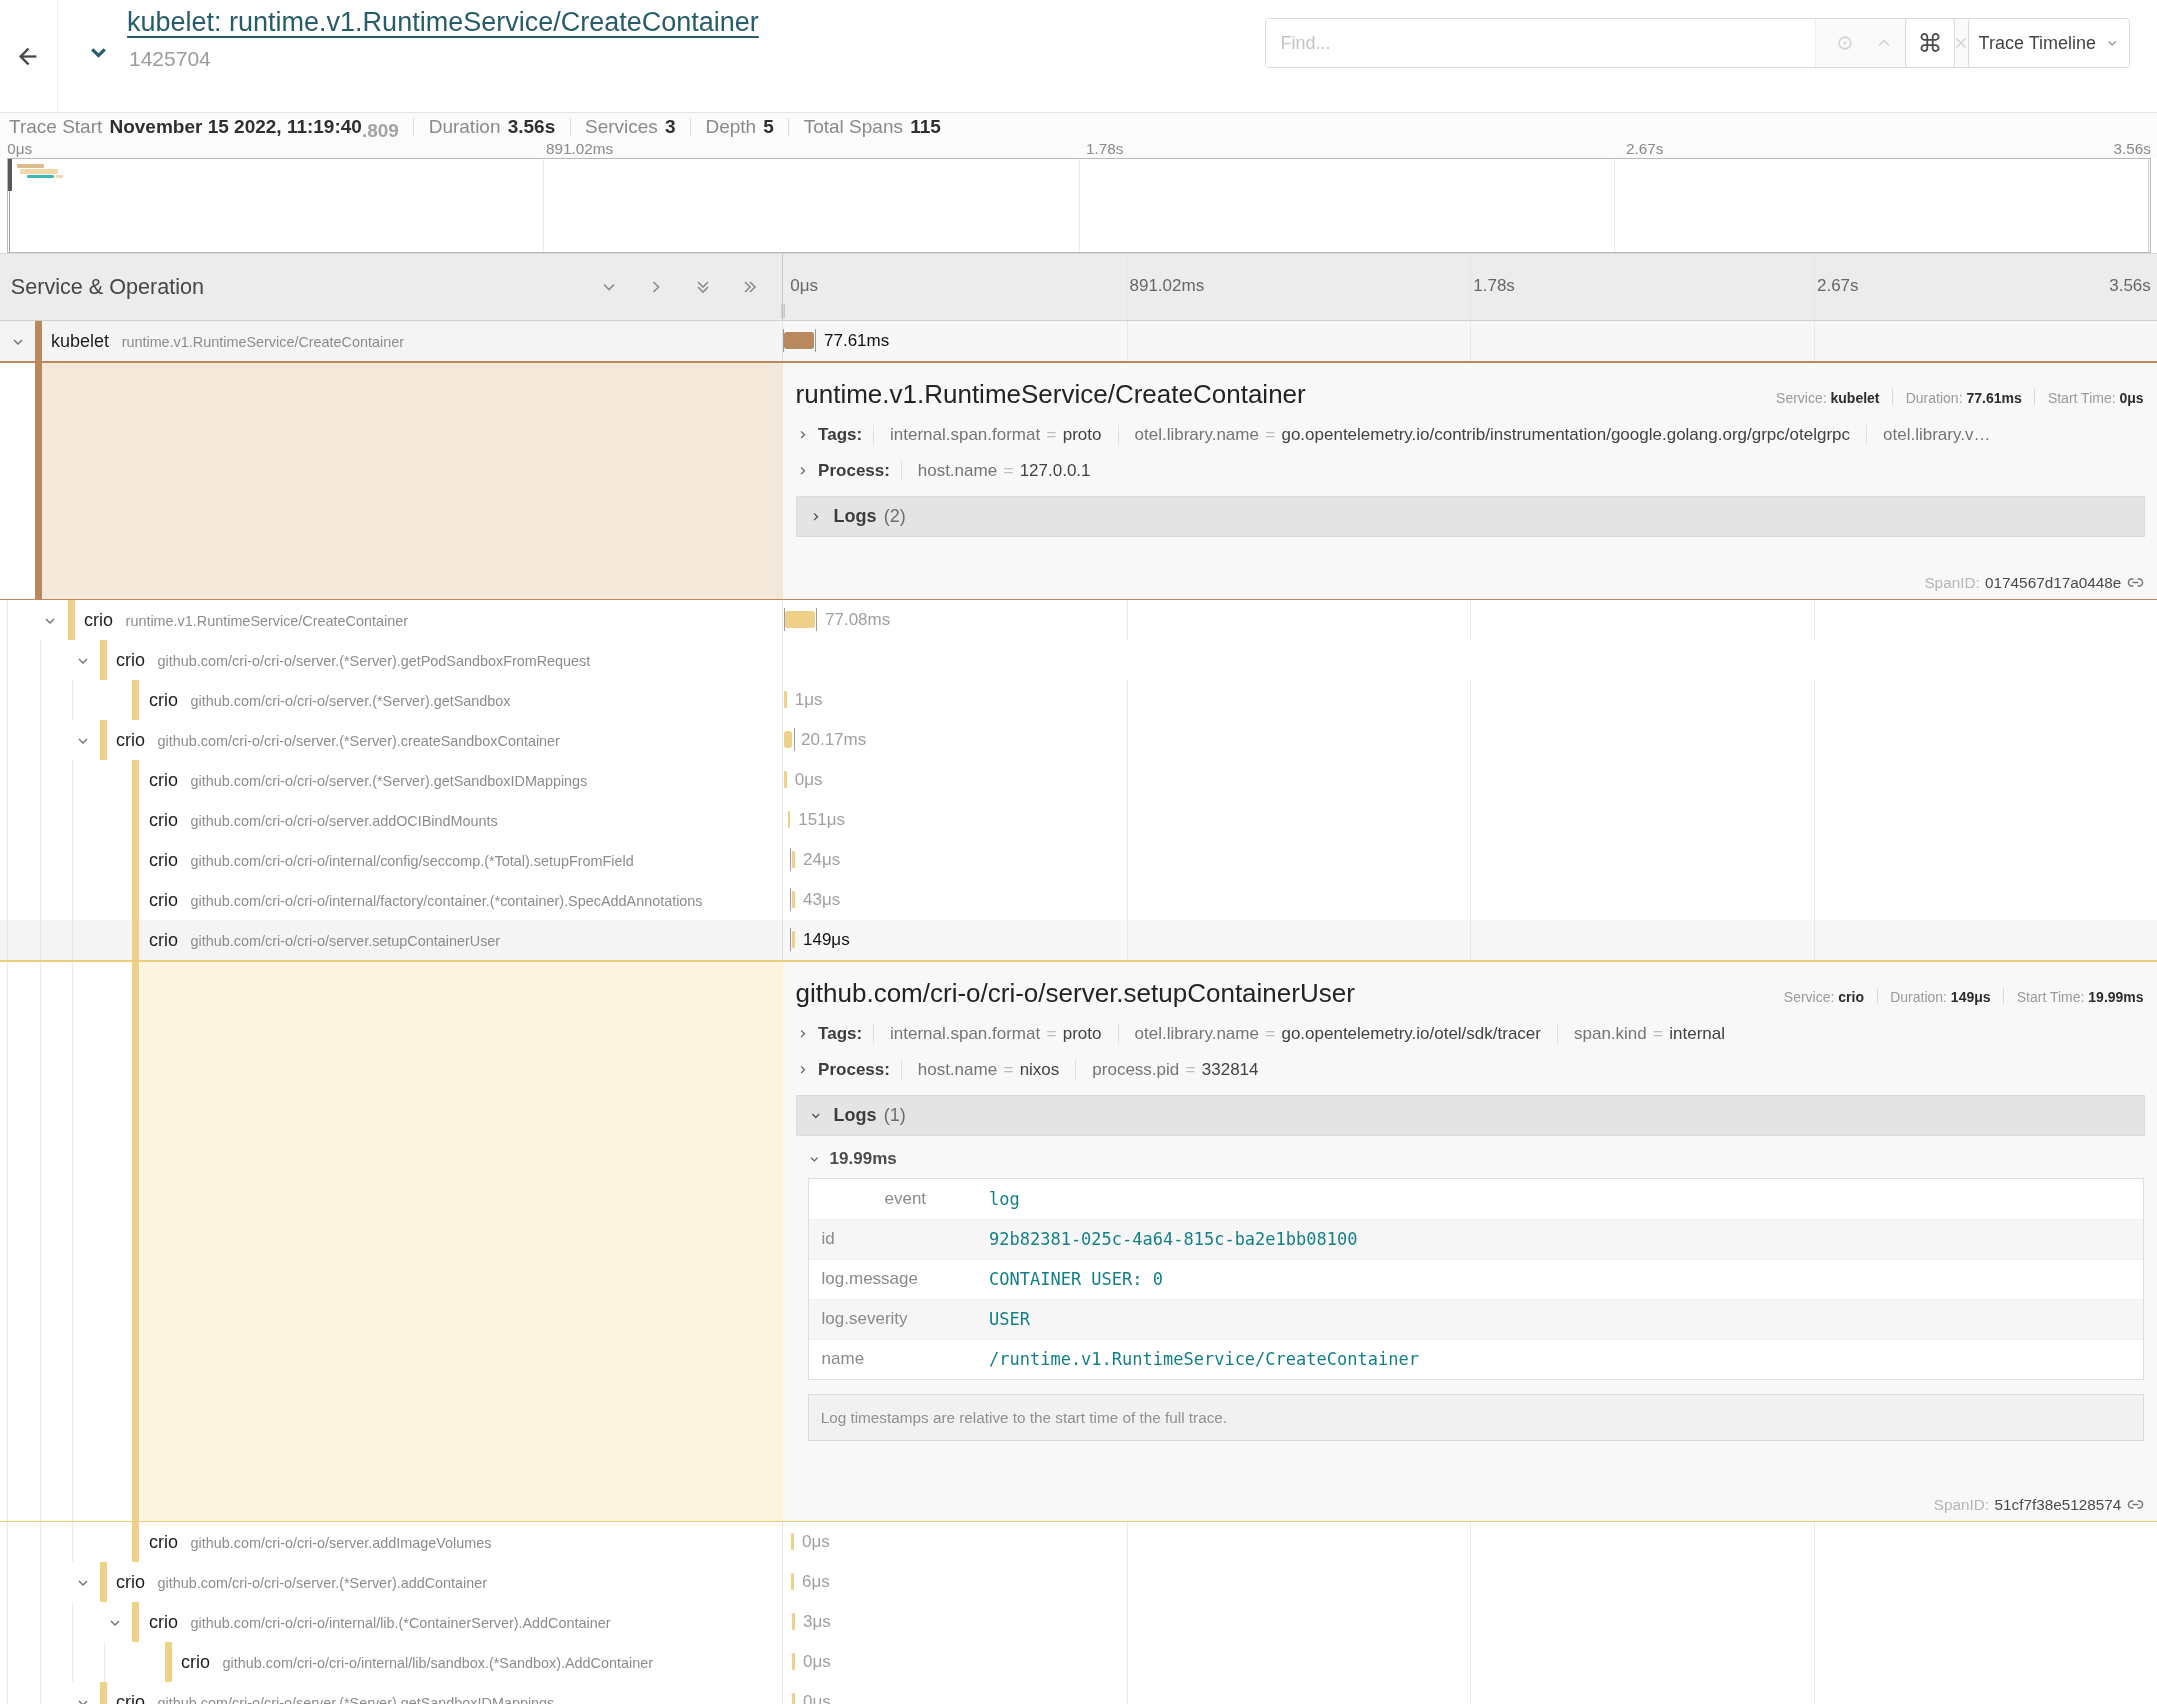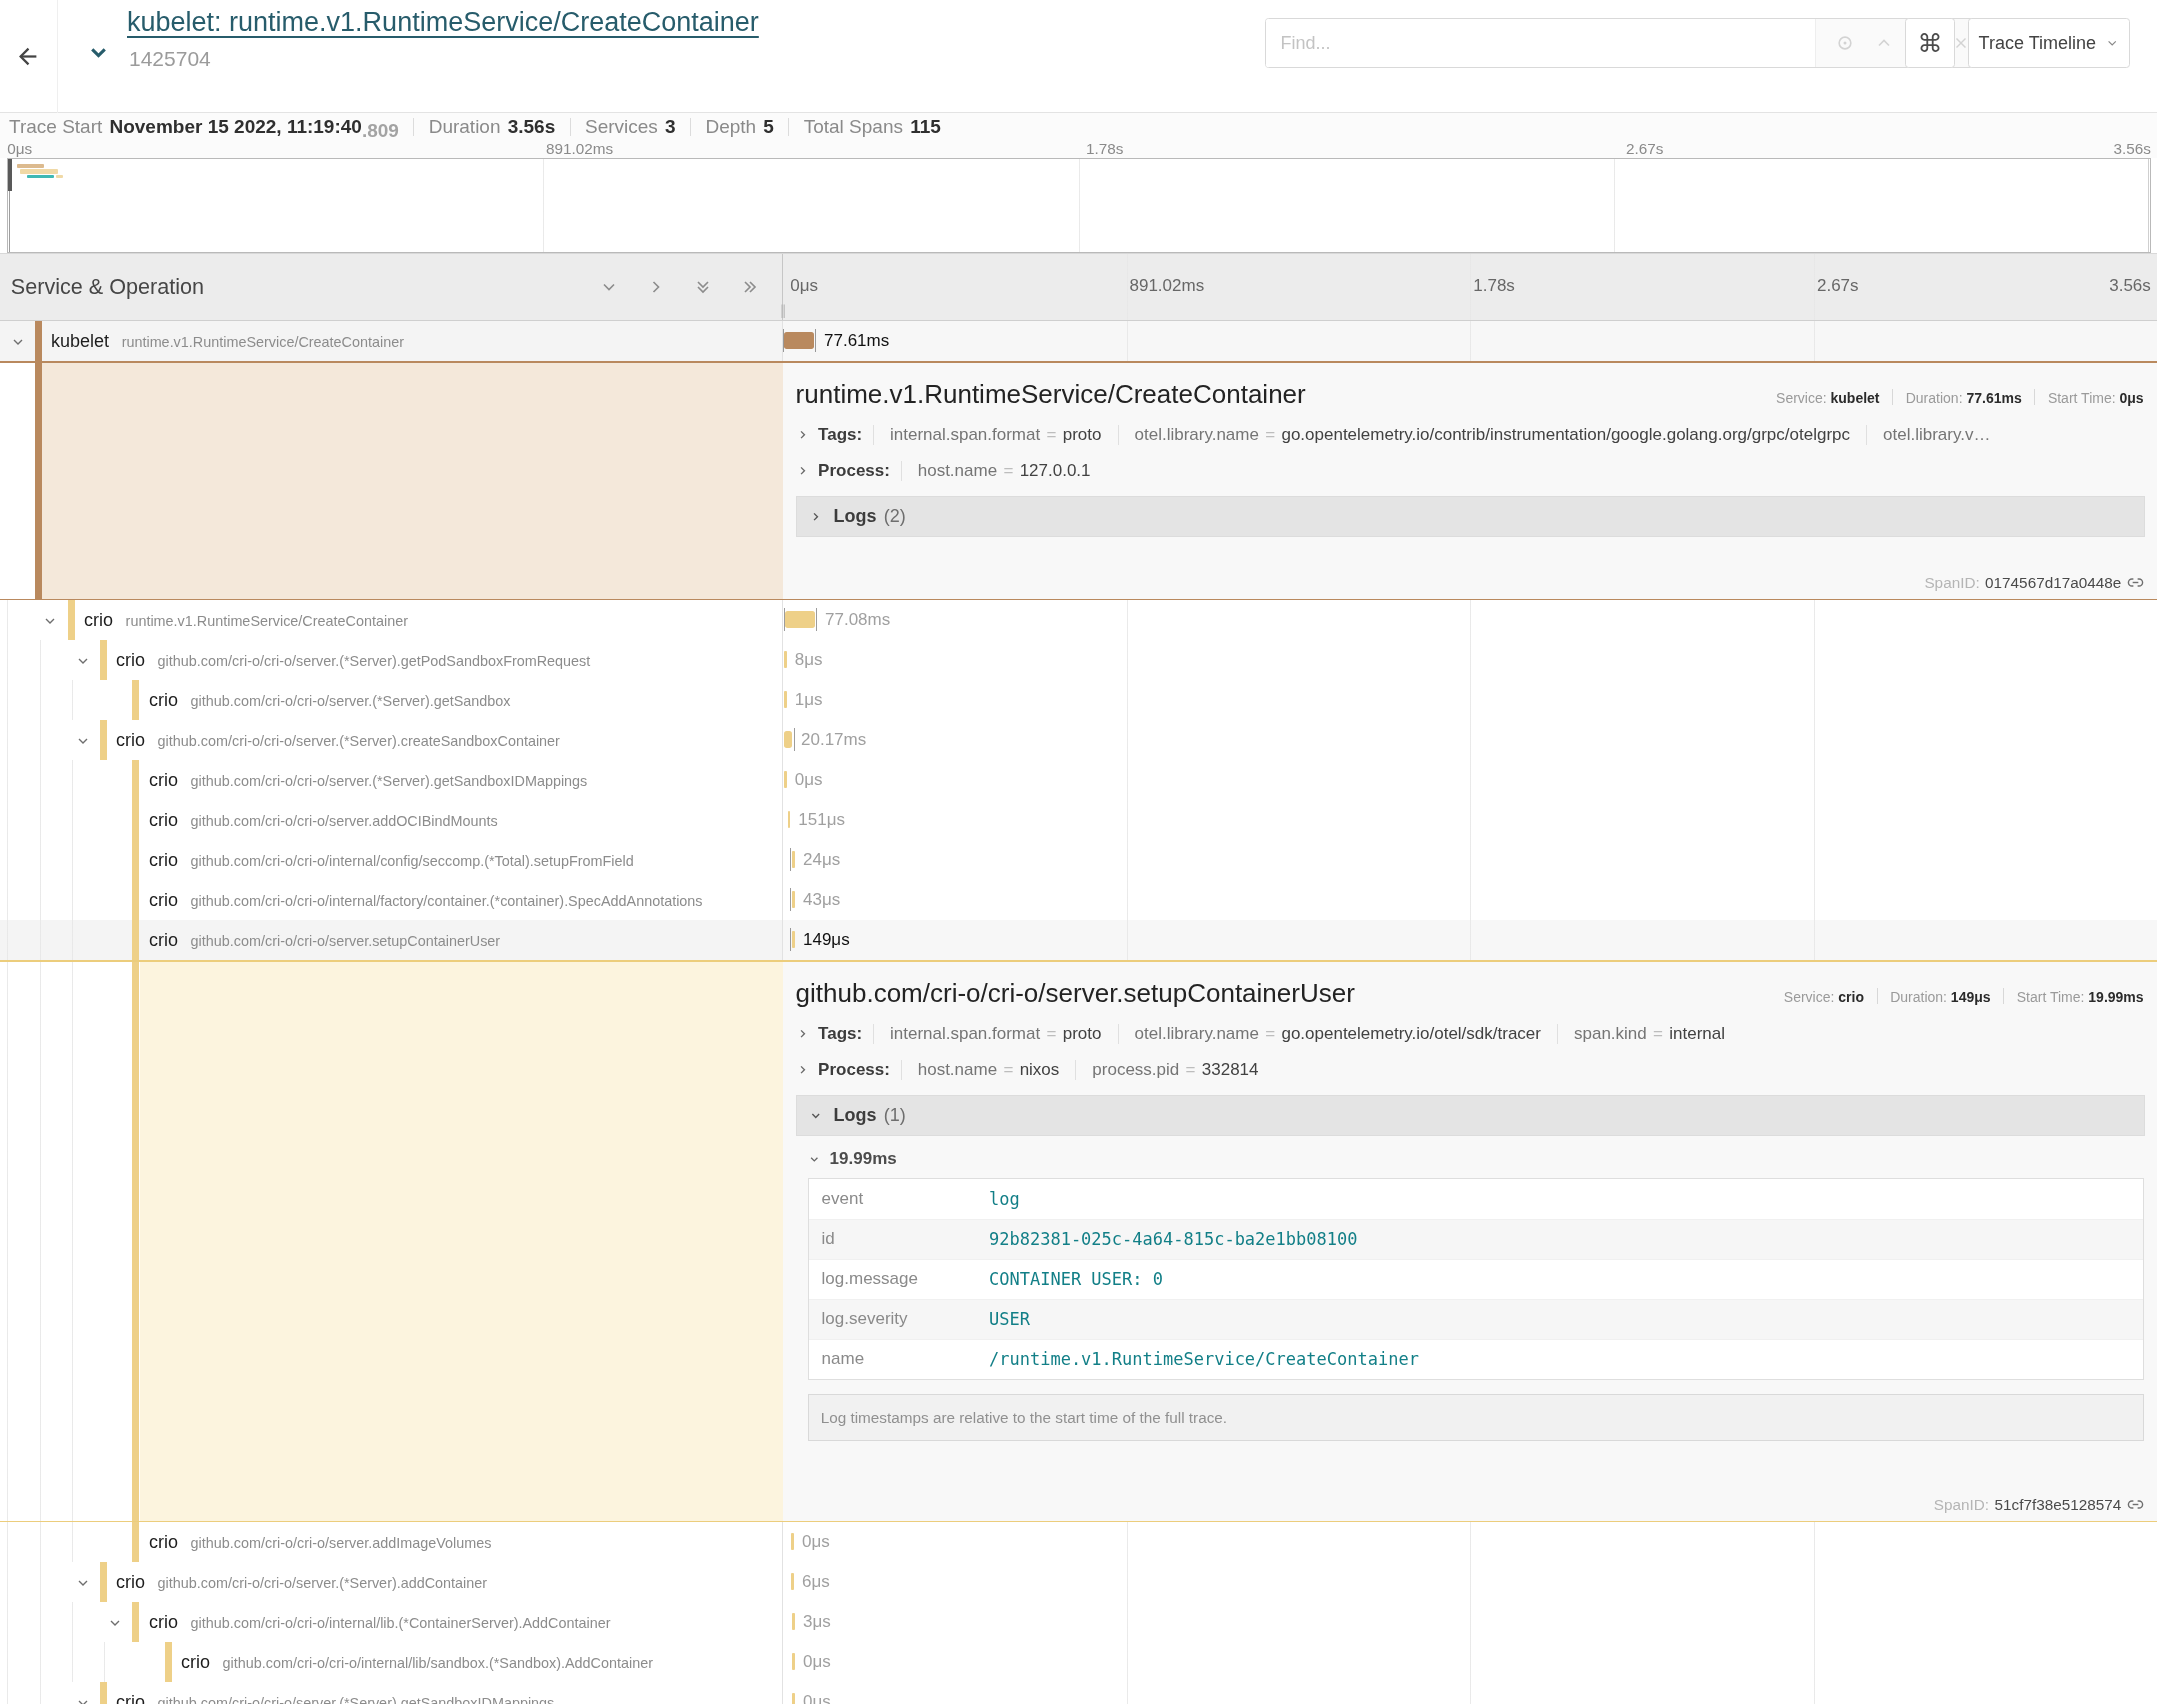--- a/index.html
+++ b/index.html
@@ -115,21 +115,21 @@
   .acc .acchev{color:#555;display:flex;margin-right:10.8px;}
   .acc b{font-weight:bold;}
   .acc .cnt{font-weight:normal;color:#6e6e6e;margin-left:7.2px;}
   .spanid{position:absolute;right:14.4px;bottom:7.2px;font-size:15.3px;color:#b5b5b5;display:flex;align-items:center;gap:5.4px;}
   .spanid .sid{color:#4a4a4a;}
   .spanid .linkicon{color:#6f6f6f;display:flex;cursor:pointer;}
   .logentry{padding:12.6px 12.6px 3.6px 25px;font-size:17px;font-weight:bold;color:#4c4c4c;display:flex;align-items:center;gap:9px;}
   .logentry .acchev{color:#666;display:flex;}
   .ltable{margin:5.4px 14.4px 0 25px;background:#fff;border:0.9px solid #dedede;}
   .lrow{display:flex;min-height:40px;align-items:center;border-top:0.9px solid #f0f0f0;}
-  .lrow:first-child{border-top:none;}
+  .lrow:first-child{border-top:none;text-align:center;}
   .lrow:nth-child(even){background:#f6f6f6;}
   .lk{width:180px;padding-left:12.6px;color:#8a8a8a;font-size:17px;flex-shrink:0;}
   .lv{font-family:"DejaVu Sans Mono",monospace;font-size:17px;color:var(--teal);white-space:nowrap;}
   .note{margin:14.4px 14.4px 0 25px;border:0.9px solid #d9d9d9;background:#f1f1f1;color:#909090;font-size:15.3px;padding:13.5px 11.7px;}
   svg{display:block;}
 </style>
 </head>
 <body>
 
 <div id="app">
@@ -361,24 +361,20 @@
 
     <div class="row d2">
       <div class="ncell gd2">
         <span class="chev">
             <svg width="16" height="16" viewBox="0 0 24 24" fill="none" stroke="currentColor" stroke-width="2">
               <polyline points="6 9 12 15 18 9"></polyline>
             </svg>
           </span>
         <span class="svcbar" style="background:var(--crio)"></span>
         <span class="rowlab"><span class="svc">crio</span><span class="op">github.com/cri-o/cri-o/server.(*Server).getPodSandboxFromRequest</span></span>
-      </div>
-      <div class="tcell gridbg">
-        <span class="ttick" style="left:0.9px;background:var(--crio)"></span>
-        <span class="tdur" style="left:11.7px">8μs</span>
       </div>
     </div>
 
     <div class="row d3">
       <div class="ncell gd3">
         <span class="svcbar" style="background:var(--crio)"></span>
         <span class="rowlab"><span class="svc">crio</span><span class="op">github.com/cri-o/cri-o/server.(*Server).getSandbox</span></span>
       </div>
       <div class="tcell gridbg">
         <span class="ttick" style="left:0.9px;background:var(--crio)"></span>

